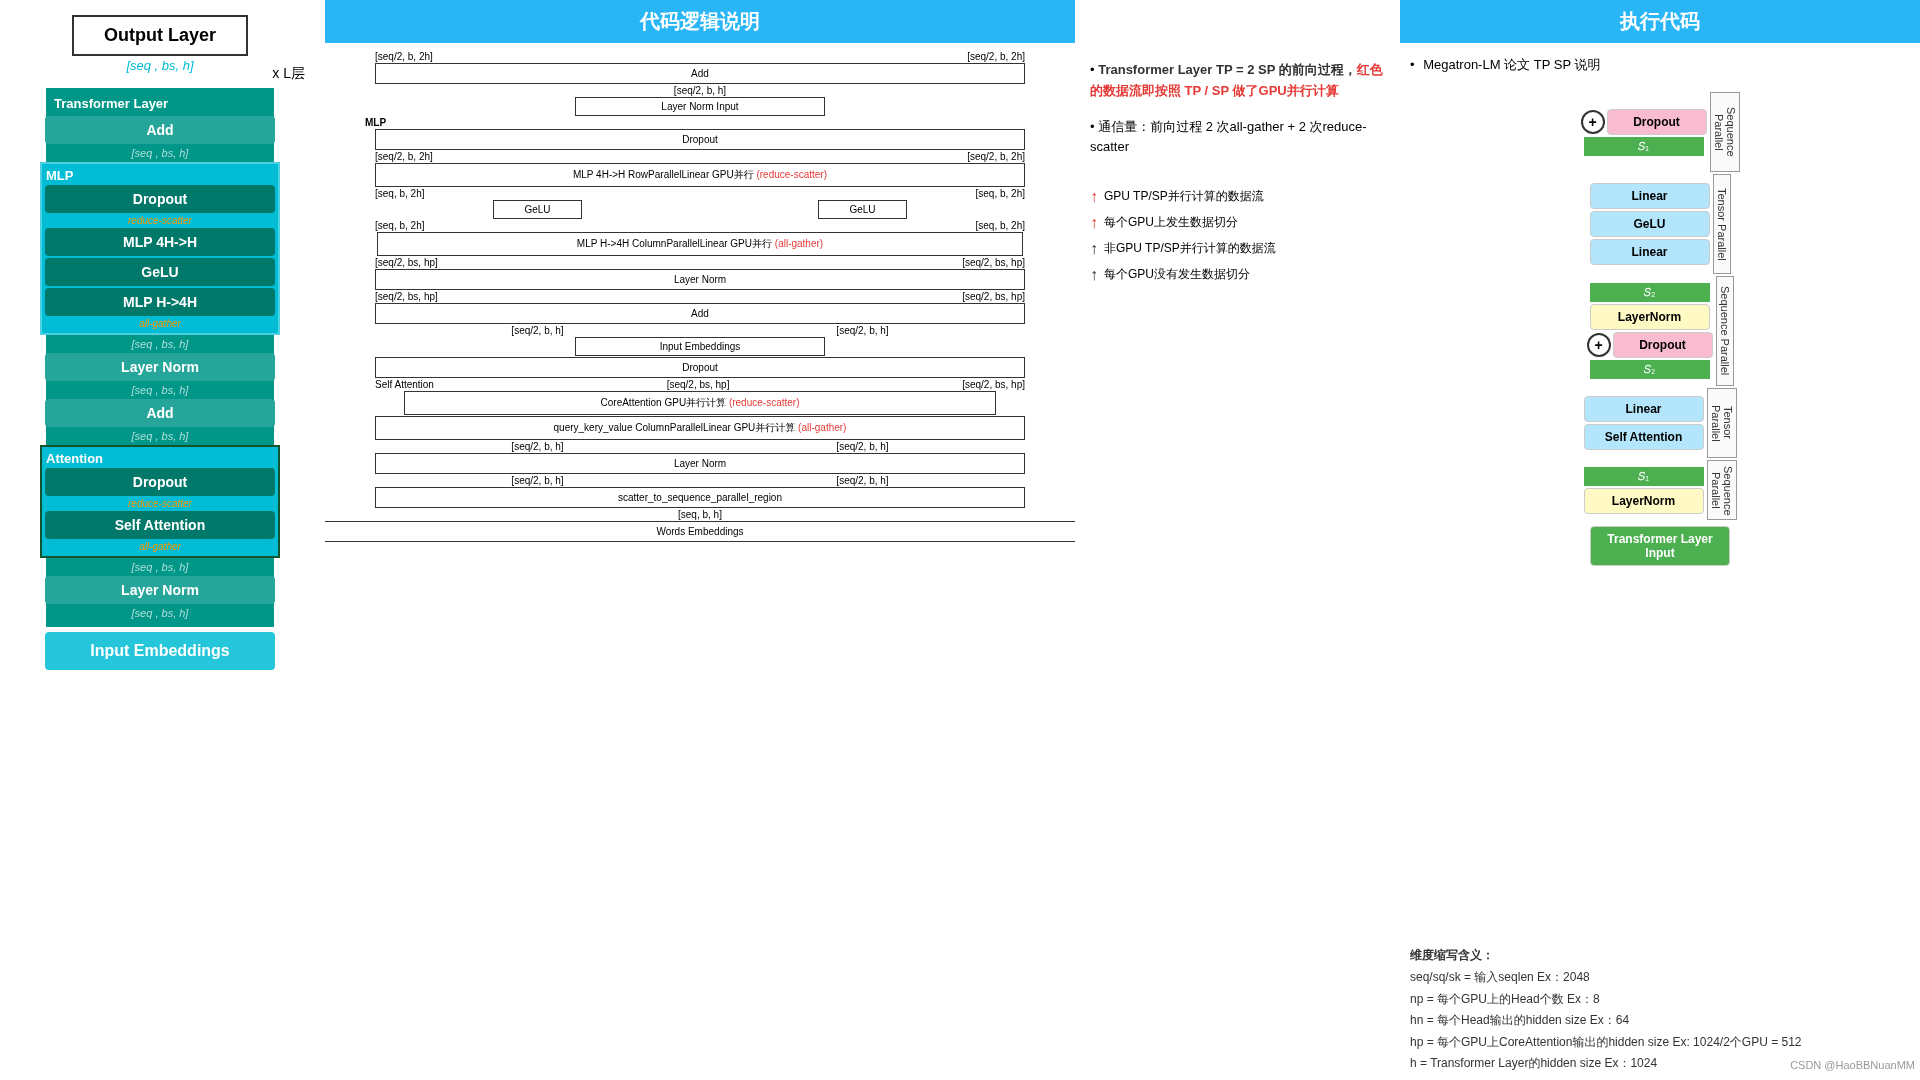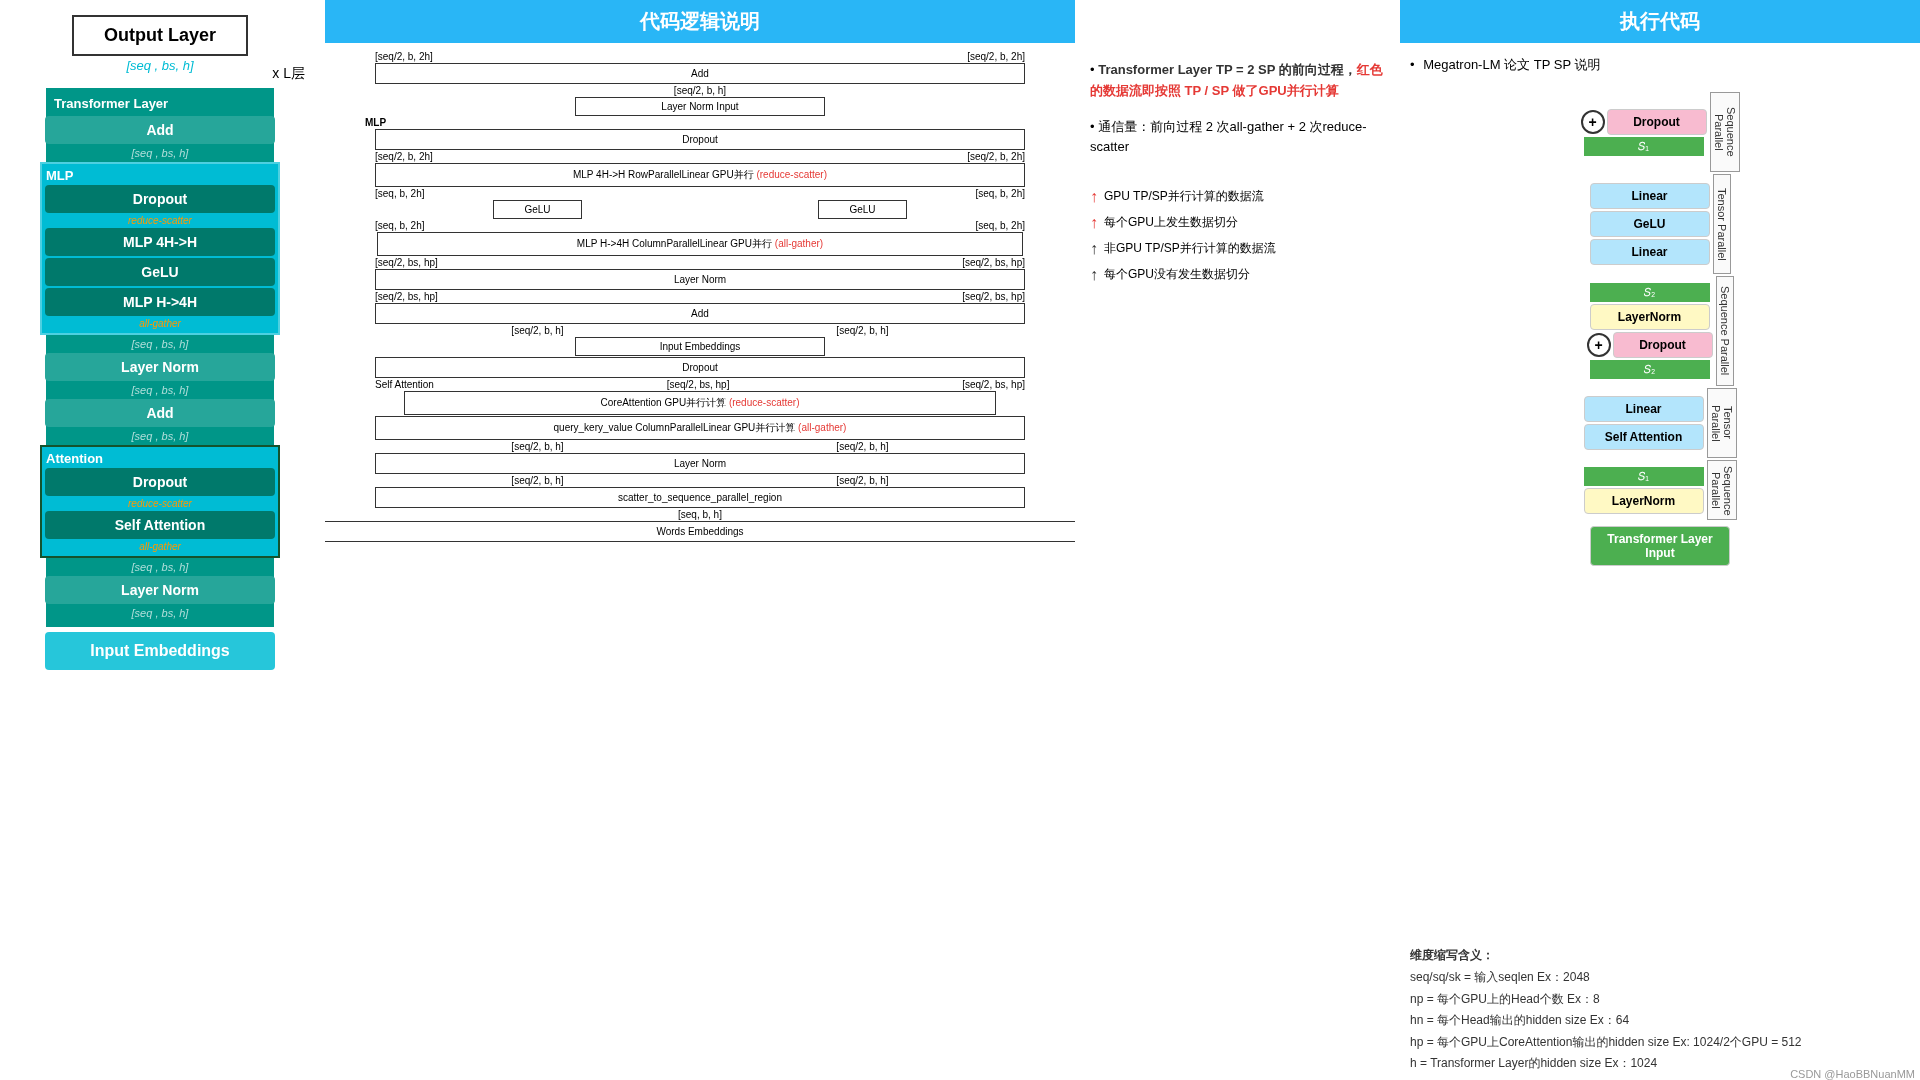--- a/index.html
+++ b/index.html
@@ -248,21 +248,21 @@
 
     .bottom-note {
       font-size: 12px;
       line-height: 1.8;
       padding: 5px 10px;
       color: #333;
     }
 
     .watermark {
       position: absolute;
-      bottom: 0;
+      bottom: 9px;
       right: 5px;
       font-size: 11px;
       color: #999;
     }
   </style>
 </head>
 <body>
 
 <div class="left-panel">
   <div class="output-layer-box">

